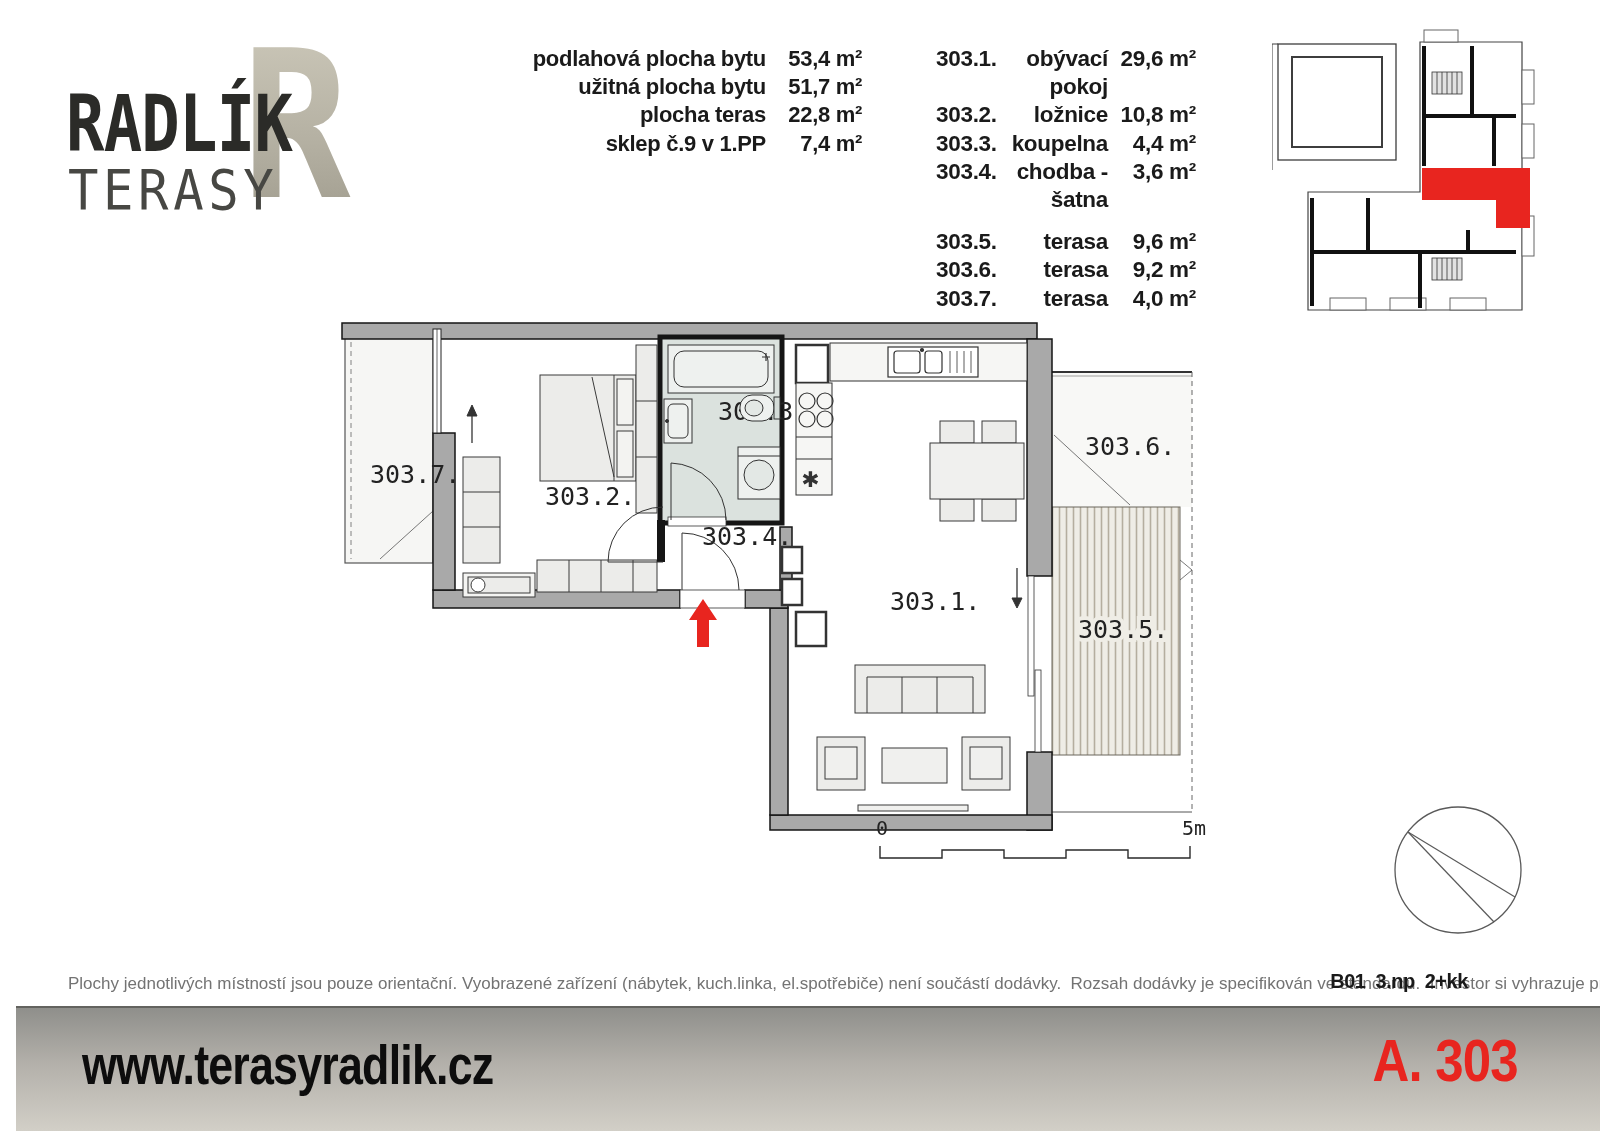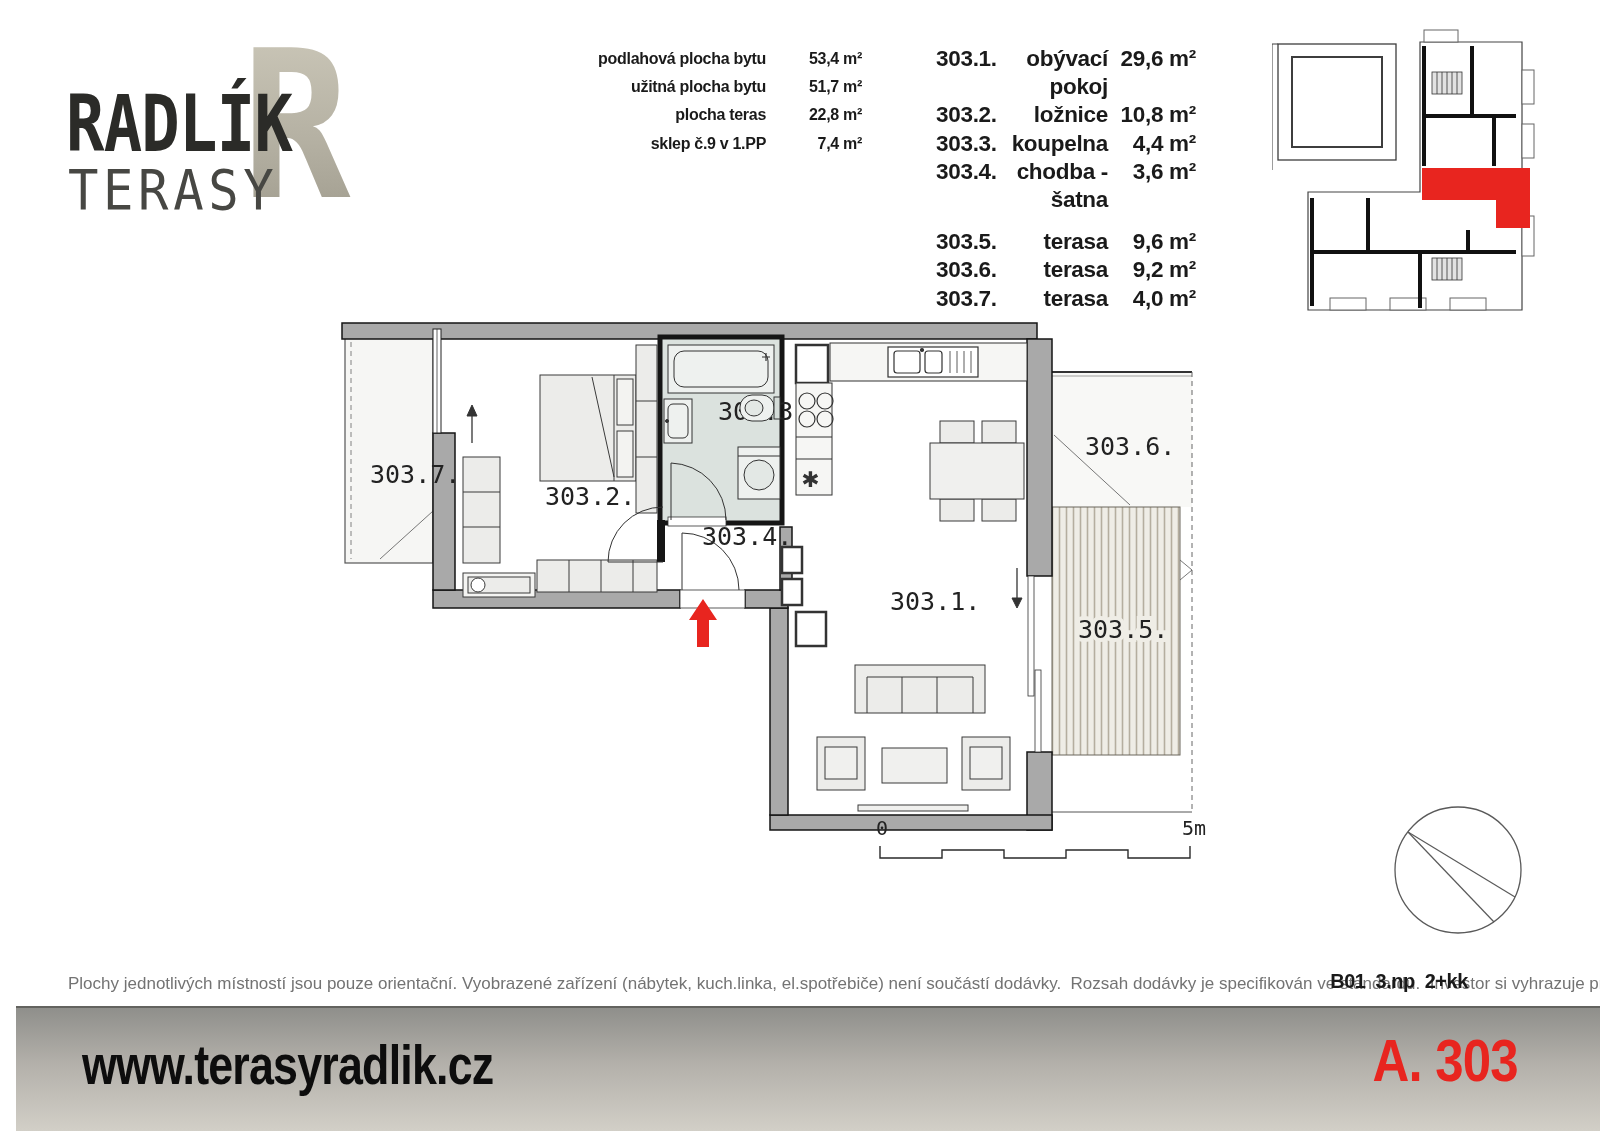--- a/index.html
+++ b/index.html
@@ -1,20 +1,20 @@
 <!DOCTYPE html>
 <html><head>
 <meta charset="utf-8">
 <style>
   html,body{margin:0;padding:0;background:#e8e8e8;}
   #page{position:relative;width:1600px;height:1131px;background:#ffffff;overflow:hidden;
         font-family:"Liberation Sans",sans-serif;color:#1a1a1a;}
   .abs{position:absolute;}
   
-  #summary{left:470px;top:45px;width:392px;font-weight:700;font-size:16px;line-height:28.2px;letter-spacing:-0.3px;}
+  #summary{left:470px;top:45px;width:392px;font-weight:700;font-size:22px;line-height:28.2px;letter-spacing:-0.3px;}
   .sumrow{display:flex;justify-content:flex-end;}
   .sumrow .lab{text-align:right;}
   .sumrow .val{width:96px;text-align:right;}
   
   #rooms{left:936px;top:45px;width:260px;font-weight:700;font-size:22.5px;line-height:28.2px;letter-spacing:-0.3px;}
   .roomrow{display:flex;}
   .roomrow .rid{width:66px;text-align:left;}
   .roomrow .rname{flex:1;text-align:right;}
   .roomrow .rarea{width:88px;text-align:right;}
   .roomgap{height:14px;}

